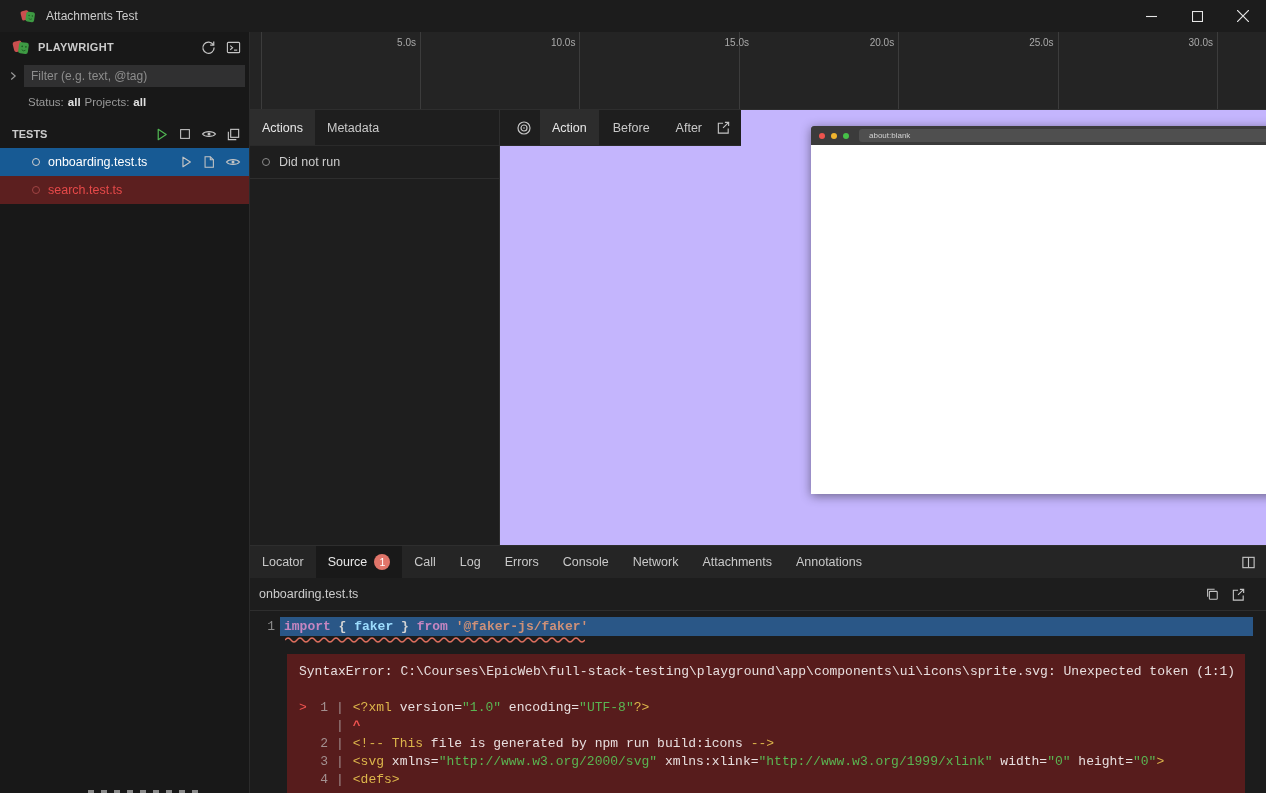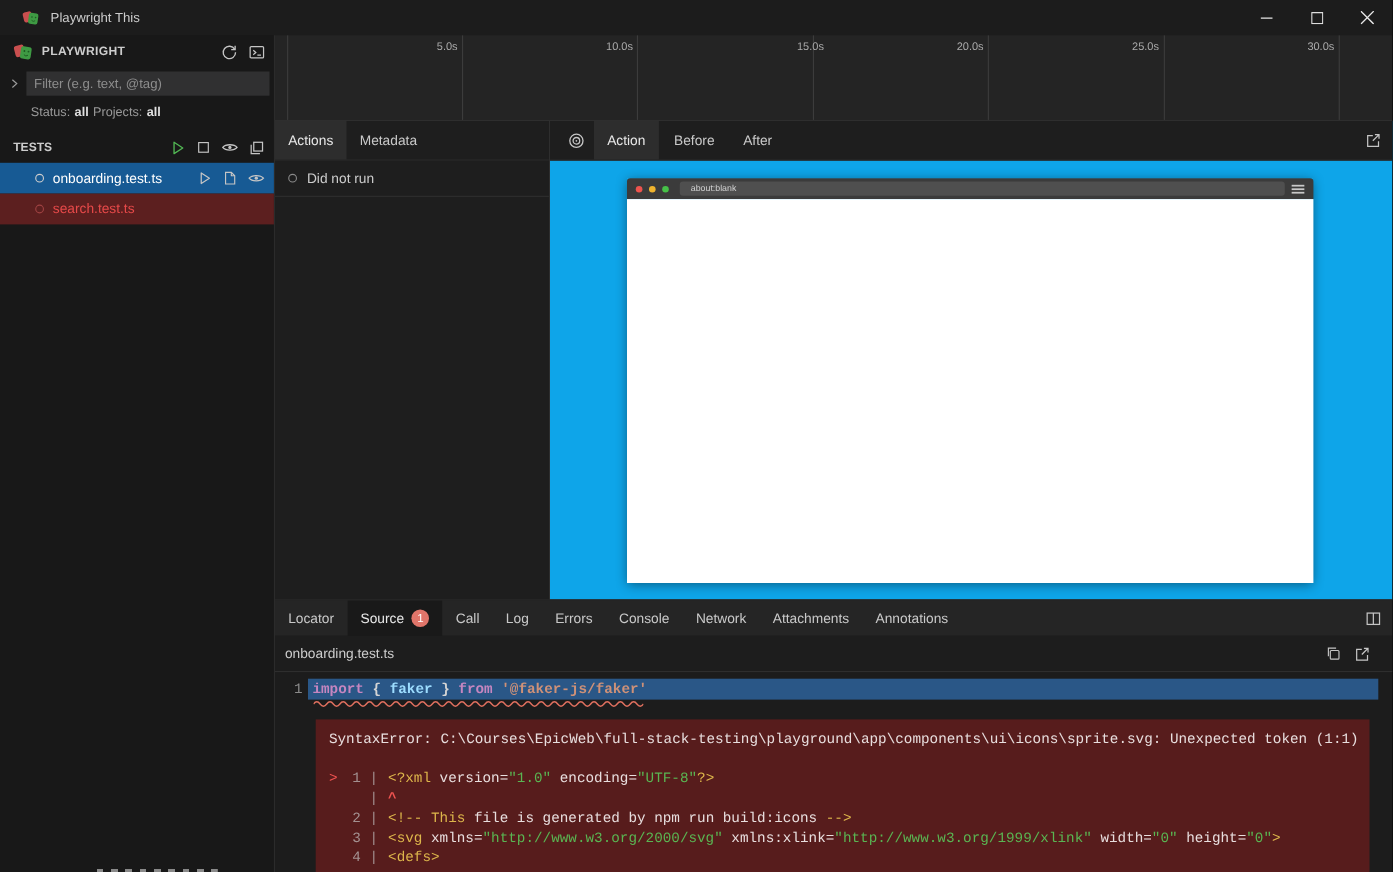--- a/index.html
+++ b/index.html
@@ -49,21 +49,21 @@
   .tl-label { position:absolute; top:5px; font-size:10px; color:#aaaaaa; text-align:right; width:66px; }
 
   
   .mid { display:flex; height:435px; }
   .actions-panel { width:250px; border-right:1px solid #2e2e2e; display:flex; flex-direction:column; background:#1e1e1e; }
   .strip { height:36px; display:flex; align-items:center; border-bottom:1px solid #2a2a2a; background:#1e1e1e; font-size:12.5px; color:#c9c9c9; }
   .strip .tab { height:100%; display:flex; align-items:center; padding:0 12px; cursor:pointer; }
   .strip .tab.sel { background:#2d2d2d; color:#e8e8e8; }
   .empty-row { height:33px; display:flex; align-items:center; padding-left:12px; border-bottom:1px solid #2e2e2e; font-size:12.5px; color:#cccccc; gap:9px;text-align:center; }
   .empty-row .circ { width:8px; height:8px; border:1.5px solid #8a8a8a; border-radius:50%; }
-  .snapshot-panel { flex:1; display:flex; flex-direction:column; background:#0ea5e9; }
+  .snapshot-panel { flex:1; display:flex; flex-direction:row; background:#c4b5fd; }
   .snapshot-panel .strip { padding-left:8px; gap:2px; }
   .snapshot-body { position:relative; flex:1; }
   .browser { position:absolute; left:70px; top:16px; width:624px; height:368px; box-shadow:0 2px 10px rgba(0,0,0,.45); }
   .chrome { height:19px; background:#3b3b3b; display:flex; align-items:center; padding:0 8px; border-radius:3px 3px 0 0; }
   .dot { width:6px; height:6px; border-radius:50%; margin-right:6px; flex:none; }
   .chrome-tab { margin-left:4px; height:13px; width:550px; background:#4f4f4f; border-radius:3px; display:flex; align-items:center; padding-left:10px; }
   .chrome-tab .url { font-size:8px; color:#d2d2d2; }
   .page { height:349px; background:#ffffff; }
 
   
@@ -108,21 +108,21 @@
             <rect x="2" y="4" width="12" height="14" rx="3" fill="#c94f4f"></rect>
           </g>
         <g transform="rotate(8 16 12)">
             <rect x="9" y="6" width="13" height="15" rx="3" fill="#3e9a43"></rect>
           <circle cx="13.5" cy="11.5" r="1.1" fill="#1e5a22"></circle>
             <circle cx="18.5" cy="11.5" r="1.1" fill="#1e5a22"></circle>
           <path d="M13.5 16 q2.5 2.4 5 0" stroke="#1e5a22" stroke-width="1.1" fill="none"></path>
           </g>
       </svg>
     </span>
-    <span class="title">Playwright This</span>
+    <span class="title">Attachments Test</span>
     <div class="win-controls">
       <div class="win-btn">
         <svg width="11" height="11" viewBox="0 0 11 11">
             <line x1="0" y1="5.5" x2="11" y2="5.5" stroke="#e6e6e6" stroke-width="1.1"></line>
           </svg>
       </div>
       <div class="win-btn">
         <svg width="11" height="11" viewBox="0 0 11 11">
             <rect x="0.5" y="0.5" width="10" height="10" fill="none" stroke="#e6e6e6" stroke-width="1.1"></rect>
           </svg>

